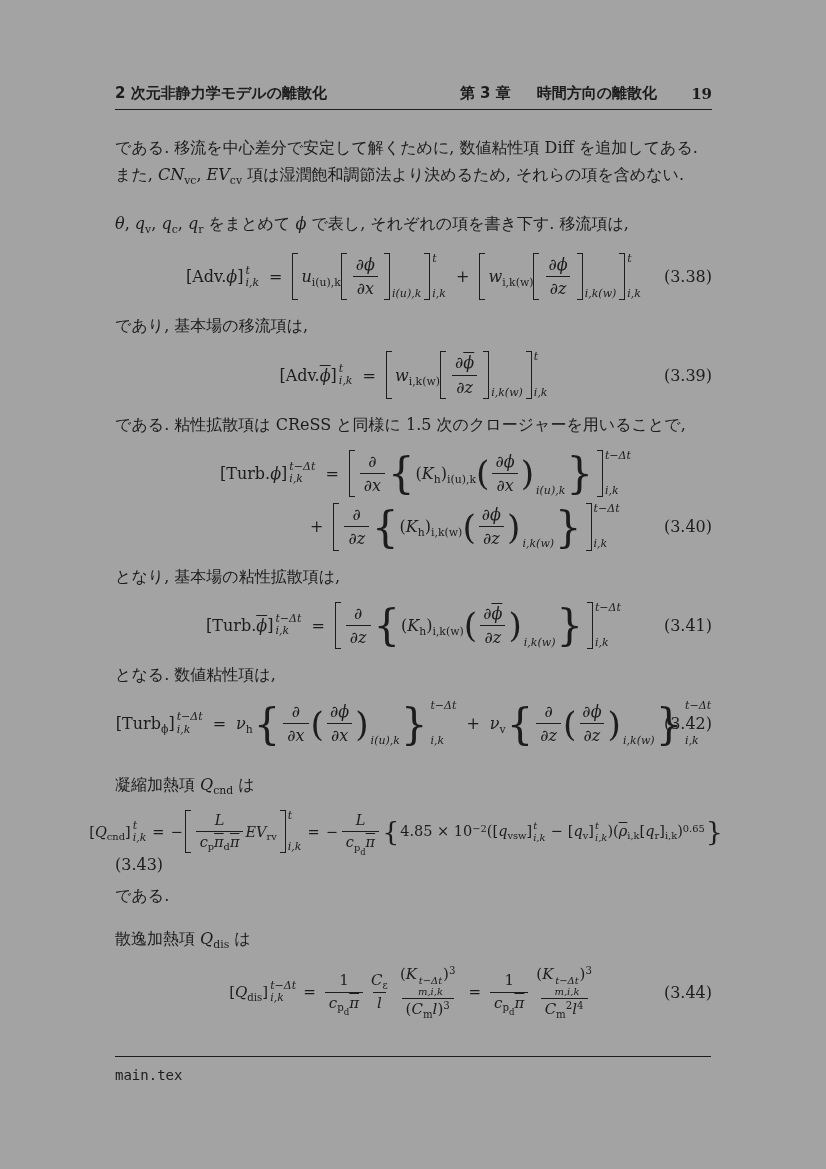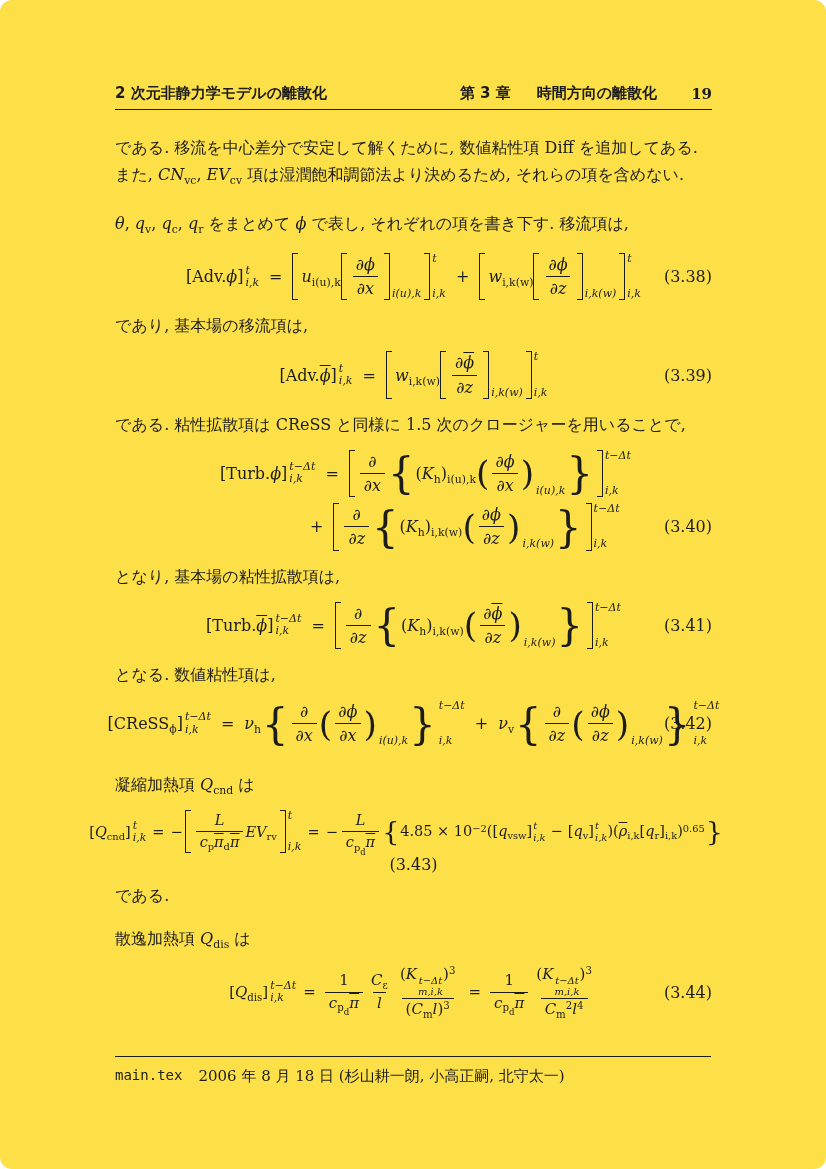--- a/index.html
+++ b/index.html
@@ -1,18 +1,18 @@
 <!DOCTYPE html>
 <html><head>
 <meta charset="utf-8">
 <style>
   *{margin:0;padding:0;box-sizing:border-box;}
   html,body{background:#fff;}
-  .page{position:relative;width:826px;height:1169px;background:#fde047;color:#1c1c1c;
-    font-family:"DejaVu Serif","Liberation Serif",serif;font-size:16px;overflow:hidden;border-radius:12px;}
+  .page{position:relative;width:826px;height:1169px;background:#a3a3a3;color:#1c1c1c;
+    font-family:"DejaVu Serif","Liberation Serif",serif;font-size:16px;overflow:hidden;}
   .content{position:absolute;left:115px;width:597px;top:0;}
   
   .hdr{display:flex;justify-content:space-between;align-items:baseline;margin-top:84px;
     padding-bottom:6px;border-bottom:1.5px solid #1c1c1c;
     font-family:"DejaVu Sans","Liberation Sans",sans-serif;font-weight:700;font-size:15px;}
   .hdr-r{display:inline-flex;align-items:center;}
   .hdr-r .sect{margin-left:26px;}
   .hdr-r .pg{margin-left:34px;font-family:"DejaVu Serif",serif;}
   
   p.body{line-height:27px;margin-top:11px;}
@@ -20,21 +20,21 @@
   .up{font-style:normal;}
   sub{font-size:68%;line-height:0;vertical-align:-0.35em;}
   sub sub{font-size:85%;vertical-align:-0.5em;}
   sup{font-size:68%;line-height:0;vertical-align:0.45em;}
   .ovl{text-decoration:overline;}
   
   .eq{position:relative;display:flex;align-items:center;justify-content:center;margin:12px 0;}
   .eq .no{position:absolute;right:0;font-style:normal;}
   .eqbody{display:inline-flex;align-items:center;}
   .eq.left{justify-content:flex-start;}
-  .eqno-row{text-align:center;margin-top:0;}
+  .eqno-row{text-align:left;margin-top:0;}
   .grp{display:inline-flex;align-items:center;}
   .tok{display:inline-block;white-space:nowrap;}
   .brk{width:6px;align-self:stretch;}
   .brk.l{border-left:1.4px solid currentColor;border-top:1.4px solid currentColor;border-bottom:1.4px solid currentColor;margin-right:3px;}
   .brk.r{border-right:1.4px solid currentColor;border-top:1.4px solid currentColor;border-bottom:1.4px solid currentColor;margin-left:3px;}
   .frac{display:inline-flex;flex-direction:column;align-items:center;line-height:1.45;margin:0 2px;vertical-align:middle;}
   .frac .num,.frac .den{padding:0 4px;white-space:nowrap;text-align:center;}
   .frac .den{border-top:1px solid currentColor;}
   .ss{display:flex;flex-direction:column;justify-content:space-between;align-self:stretch;
     font-size:11px;line-height:1.1;margin-left:2px;font-style:italic;min-height:24px;}
@@ -45,21 +45,21 @@
   .brace{font-style:normal;font-size:260%;line-height:0;padding:0 1px;transform:scaleY(1.05);}
   .brace.md{font-size:185%;transform:none;}
   .paren{font-style:normal;font-size:215%;line-height:0;}
   .rel{margin:0 10px;font-style:normal;}
   .sgn{margin-right:2px;font-style:normal;}
   .eq343 .eqbody{font-size:14.5px;}
   .eq343{margin-left:-18px;margin-right:-4px;}
   .eq344 .eqbody{font-size:15px;}
   
   .footer{position:absolute;left:115px;right:115px;top:1056px;border-top:1.5px solid #1c1c1c;
-    padding-top:10px;display:flex;justify-content:flex-start;font-size:15px;gap:16px;}
+    padding-top:10px;display:flex;justify-content:space-between;font-size:15px;gap:16px;}
   .mono{font-family:"DejaVu Sans Mono","Liberation Mono",monospace;font-size:14px;}
 </style>
 </head>
 <body>
 
 <div class="page">
 <div class="content">
 
   <div class="hdr">
     <span>2 次元非静力学モデルの離散化</span>
@@ -284,21 +284,21 @@
       </span>
     </span>
     <span class="no">(3.41)</span>
   </div>
 
   <p class="body"><span>となる. 数値粘性項は,</span></p>
 
   <div class="eq">
     <span class="eqbody">
       <span class="grp">
-        <span class="tok"><span class="up">[CReSS</span><sub>ϕ</sub><span class="up">]</span></span>
+        <span class="tok"><span class="up">[Turb</span><sub>ϕ</sub><span class="up">]</span></span>
         <span class="ss">
               <span>t−Δt</span>
               <span>i,k</span>
             </span>
       </span>
       <span class="rel">=</span>
       <span class="tok"><span class="m">ν</span><sub>h</sub></span>
       <span class="grp">
         <span class="brace">{</span>
         <span class="frac">
@@ -445,15 +445,14 @@
         <span class="den"><span class="m">C</span><sub>m</sub><sup class="up">2</sup><span class="m">l</span><sup class="up">4</sup></span>
       </span>
     </span>
     <span class="no">(3.44)</span>
   </div>
 
 </div>
 
 <div class="footer">
   <span class="mono">main.tex</span>
-  <span>2006 年 8 月 18 日 (杉山耕一朗, 小高正嗣, 北守太一)</span>
 </div>
 </div>
 
 </body></html>

